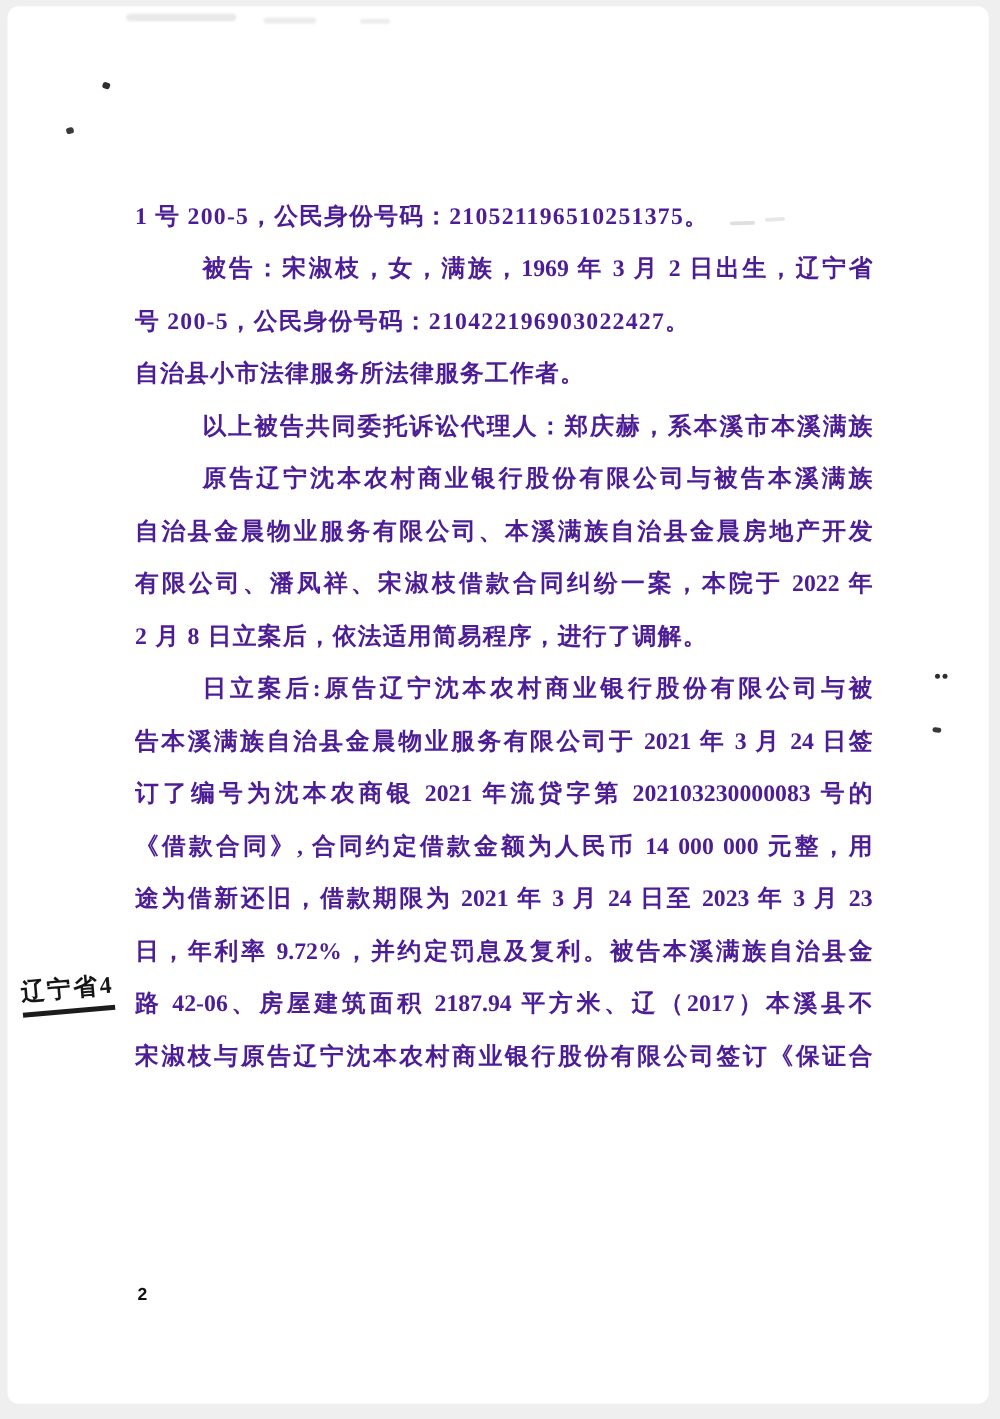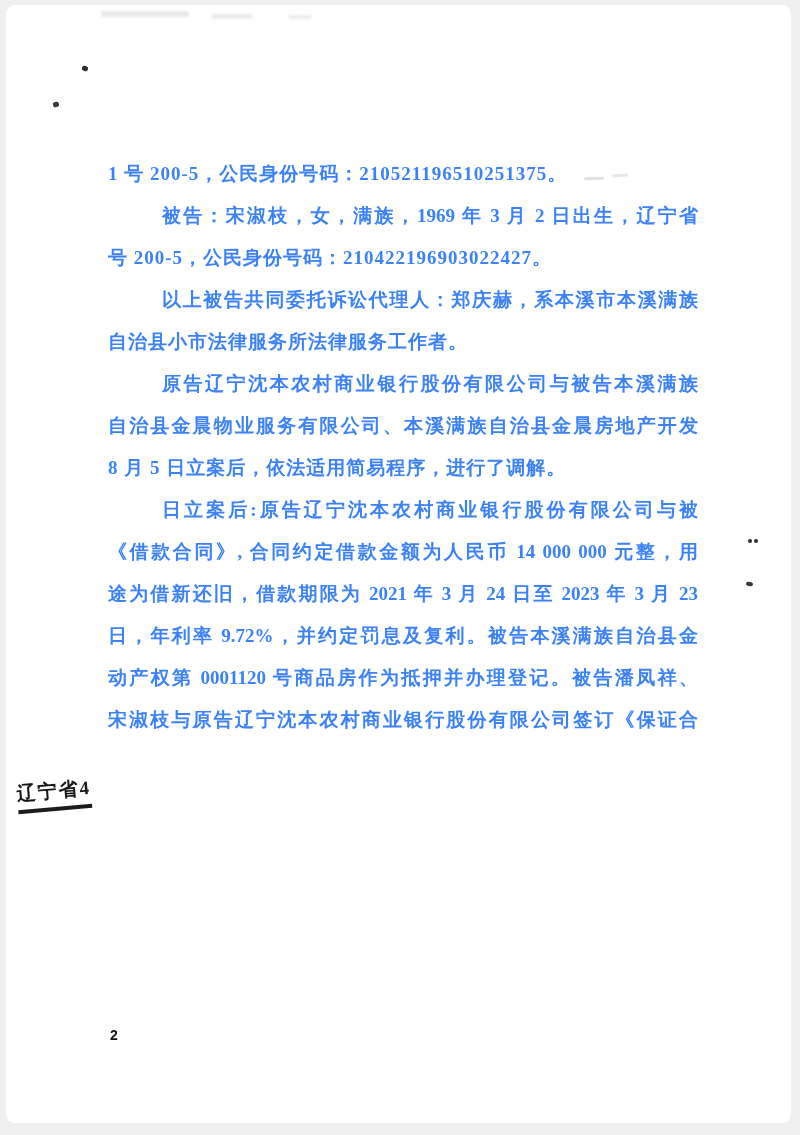--- a/index.html
+++ b/index.html
@@ -24,21 +24,21 @@
     width: 785px;
     height: 1118px;
     background: #ffffff;
     border-radius: 9px;
   }
   .textblock {
     position: absolute;
     left: 102px;
     top: 148px;
     width: 590px;
-    color: #3b82f6;
+    color: #4c1d95;
   }
   .ln {
     height: 42px;
     line-height: 42px;
     font-size: 19px;
     font-weight: 600;
     text-align: justify;
     text-align-last: justify;
     overflow: hidden;
     white-space: normal;
@@ -119,30 +119,33 @@
     <div class="speck s3b"></div>
     <div class="speck s4"></div>
 
     <div class="faint-dash d1"></div>
     <div class="faint-dash d2"></div>
 
     <div class="textblock">
       <div class="ln end">1 号 200-5，公民身份号码：210521196510251375。</div>
       <div class="ln ind">被告：宋淑枝，女，满族，1969 年 3 月 2 日出生，辽宁省</div>
       <div class="ln end">号 200-5，公民身份号码：210422196903022427。</div>
+      <div class="ln end">自治县小市法律服务所法律服务工作者。</div>
       <div class="ln ind">以上被告共同委托诉讼代理人：郑庆赫，系本溪市本溪满族</div>
-      <div class="ln end">自治县小市法律服务所法律服务工作者。</div>
       <div class="ln ind">原告辽宁沈本农村商业银行股份有限公司与被告本溪满族</div>
       <div class="ln">自治县金晨物业服务有限公司、本溪满族自治县金晨房地产开发</div>
-      <div class="ln end">8 月 5 日立案后，依法适用简易程序，进行了调解。</div>
+      <div class="ln">有限公司、潘凤祥、宋淑枝借款合同纠纷一案，本院于 2022 年</div>
+      <div class="ln end">2 月 8 日立案后，依法适用简易程序，进行了调解。</div>
       <div class="ln ind">日立案后:原告辽宁沈本农村商业银行股份有限公司与被</div>
+      <div class="ln">告本溪满族自治县金晨物业服务有限公司于 2021 年 3 月 24 日签</div>
+      <div class="ln">订了编号为沈本农商银 2021 年流贷字第 202103230000083 号的</div>
       <div class="ln">《借款合同》, 合同约定借款金额为人民币 14 000 000 元整，用</div>
       <div class="ln">途为借新还旧，借款期限为 2021 年 3 月 24 日至 2023 年 3 月 23</div>
       <div class="ln">日，年利率 9.72%，并约定罚息及复利。被告本溪满族自治县金</div>
-      <div class="ln">动产权第 0001120 号商品房作为抵押并办理登记。被告潘凤祥、</div>
+      <div class="ln">路 42-06、房屋建筑面积 2187.94 平方米、辽（2017）本溪县不</div>
       <div class="ln">宋淑枝与原告辽宁沈本农村商业银行股份有限公司签订《保证合</div>
     </div>
 
     <div class="margin-note">辽宁省4</div>
 
     <div class="page-number">2</div>
 
   </div>
 </div>
 

